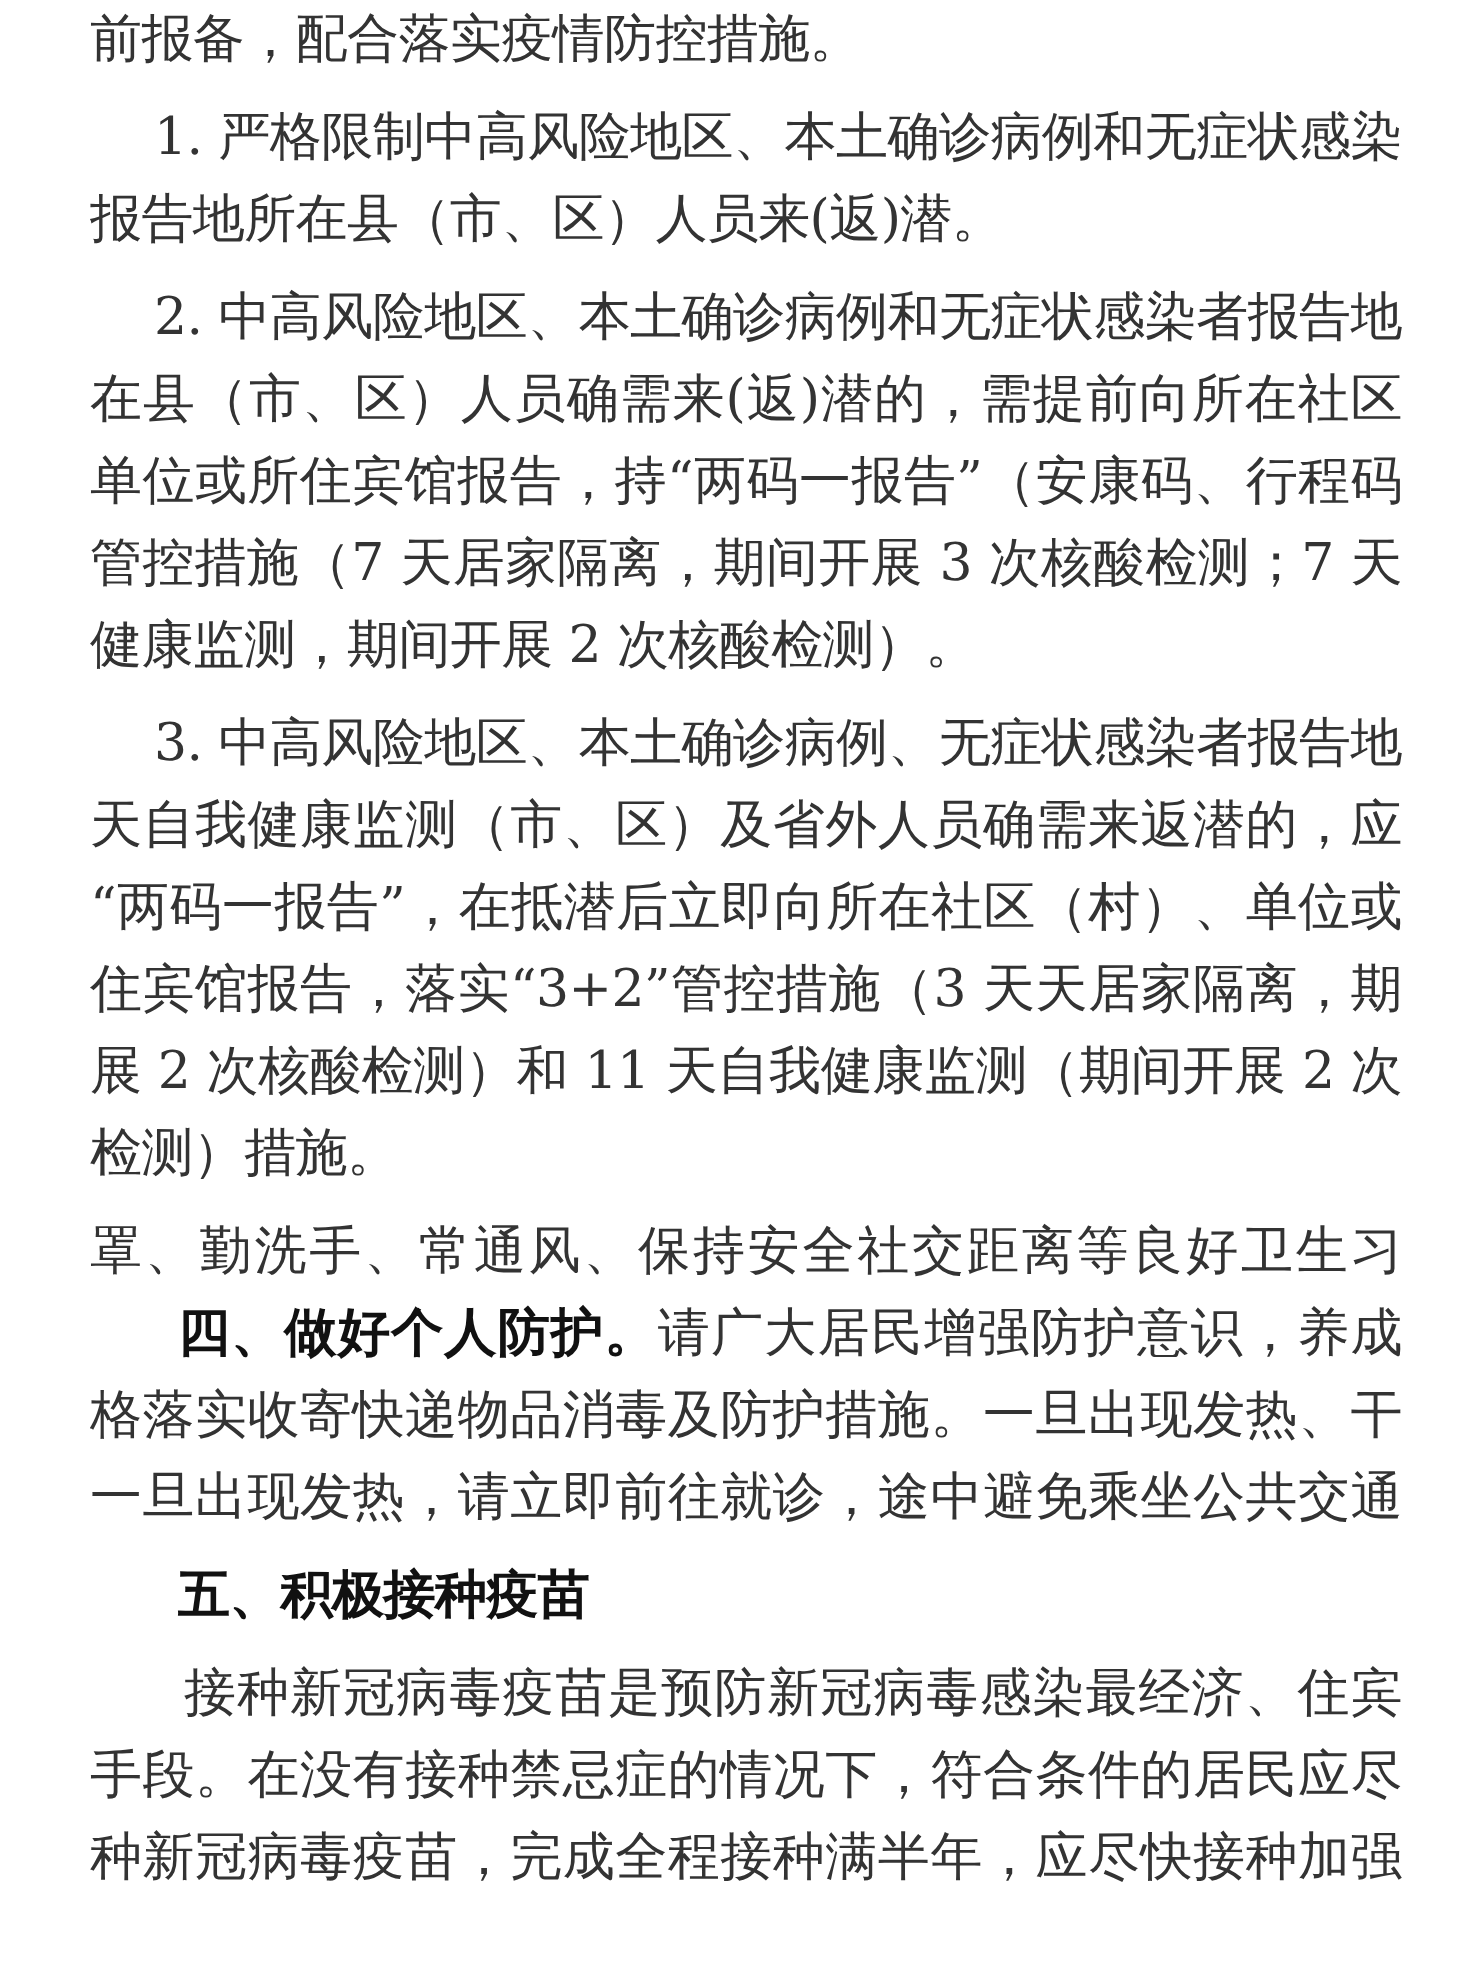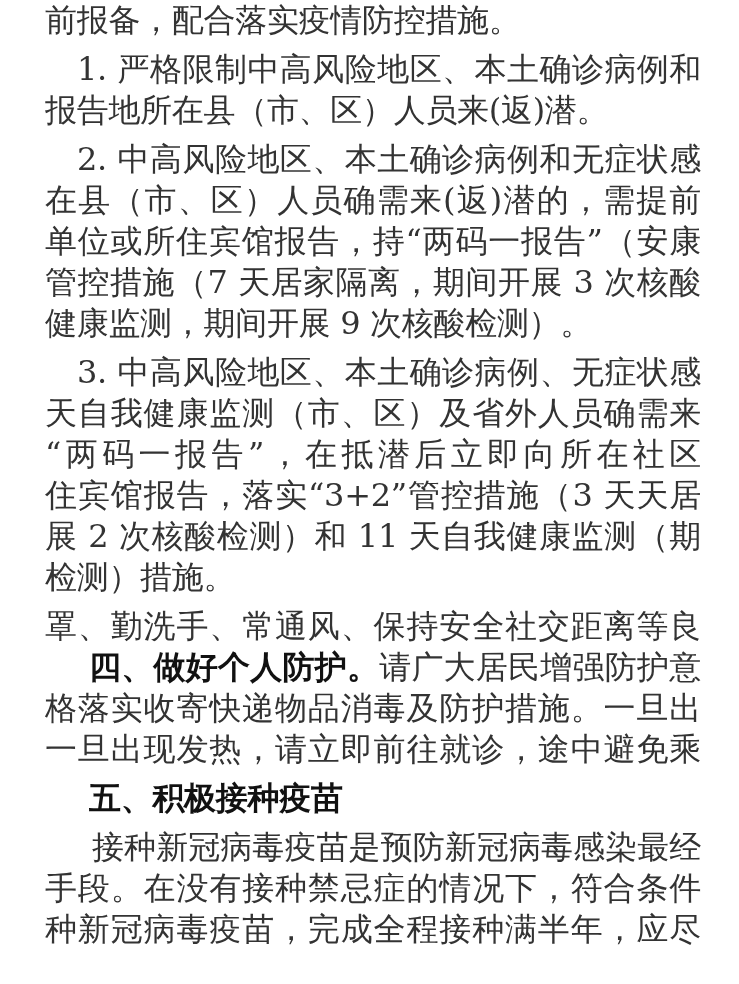--- a/index.html
+++ b/index.html
@@ -21,21 +21,21 @@
     width: 656px;
     color: var(--text-color, #333333);
   }
   .para {
     margin: 0 0 8px 0;
   }
   .para:last-child {
     margin-bottom: 0;
   }
   .line {
-    font-size: 32px;
+    font-size: 26px;
     letter-spacing: -0.3px;
     height: 41px;
     line-height: 41px;
     overflow: hidden;
     white-space: normal;
     text-align: left;
   }
   .line.fill {
     text-align: justify;
     text-align-last: justify;
@@ -58,21 +58,21 @@
     </div>
     <div class="para">
       <div class="line fill" style="text-indent: 32px;"><span class="seg">1. 严格限制中高风险地区、本土确诊病例和无症状感染者</span></div>
       <div class="line"><span class="seg">报告地所在县（市、区）人员来(返)潜。</span></div>
     </div>
     <div class="para">
       <div class="line fill" style="text-indent: 32px;"><span class="seg">2. 中高风险地区、本土确诊病例和无症状感染者报告地所</span></div>
       <div class="line fill"><span class="seg">在县（市、区）人员确需来(返)潜的，需提前向所在社区（村）、</span></div>
       <div class="line fill"><span class="seg">单位或所住宾馆报告，持“两码一报告”（安康码、行程码均</span></div>
       <div class="line fill"><span class="seg">管控措施（7 天居家隔离，期间开展 3 次核酸检测；7 天居家</span></div>
-      <div class="line"><span class="seg">健康监测，期间开展 9 次核酸检测）。</span></div>
+      <div class="line"><span class="seg">健康监测，期间开展 2 次核酸检测）。</span></div>
     </div>
     <div class="para">
       <div class="line fill" style="text-indent: 32px;"><span class="seg">3. 中高风险地区、本土确诊病例、无症状感染者报告地区</span></div>
       <div class="line fill"><span class="seg">天自我健康监测（市、区）及省外人员确需来返潜的，应持</span></div>
       <div class="line fill"><span class="seg">“两码一报告”，在抵潜后立即向所在社区（村）、单位或所</span></div>
       <div class="line fill"><span class="seg">住宾馆报告，落实“3+2”管控措施（3 天天居家隔离，期间开</span></div>
       <div class="line fill"><span class="seg">展 2 次核酸检测）和 11 天自我健康监测（期间开展 2 次核酸</span></div>
       <div class="line"><span class="seg">检测）措施。</span></div>
     </div>
     <div class="para">

